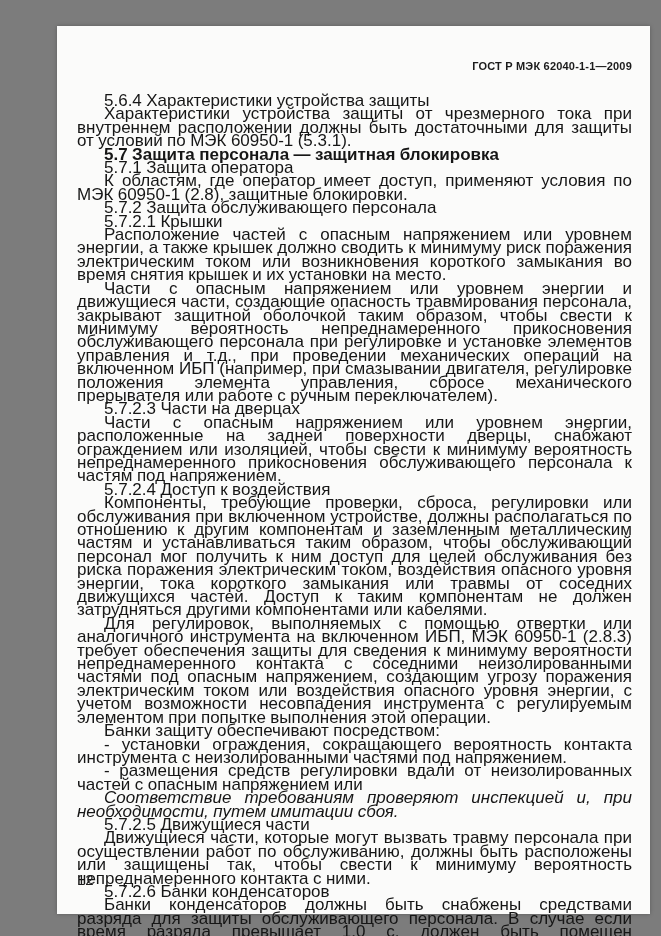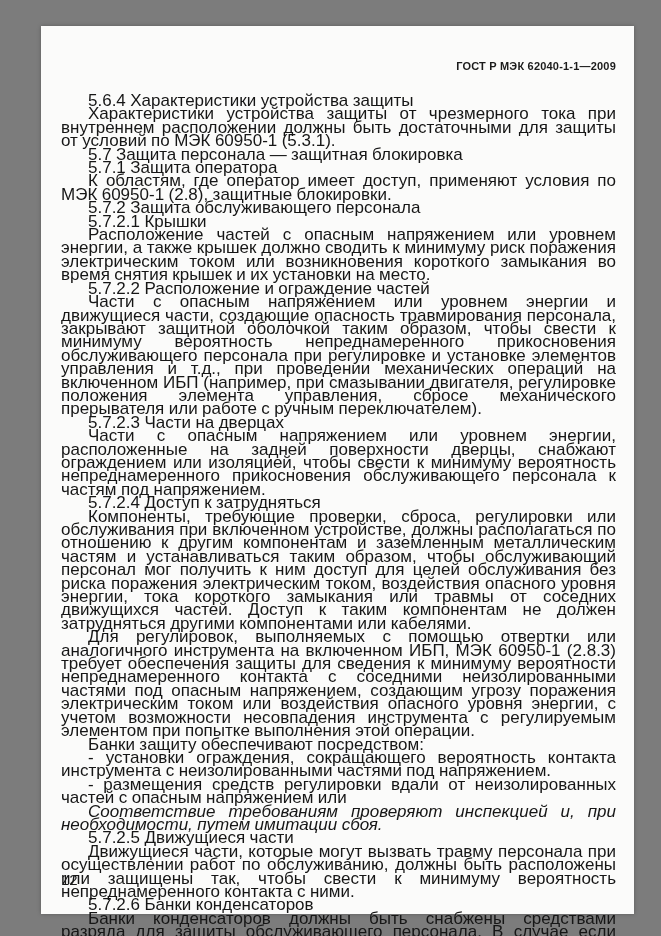--- a/index.html
+++ b/index.html
@@ -4,21 +4,21 @@
 <style>
   html,body{margin:0;padding:0;}
   body{
     width:661px;height:936px;
     background:#7c7c7c;
     font-family:"Liberation Sans",sans-serif;
     position:relative;overflow:hidden;
   }
   .page{
     position:absolute;
-    left:41px;top:26px;
+    left:57px;top:26px;
     width:593px;height:888px;
     background:#fbfbfa;
     box-shadow:0 0 4px rgba(0,0,0,.25);
     box-sizing:border-box;
     padding:34px 18px 0 20px;
   }
   .header{
     text-align:right;
     font-size:11px;
     font-weight:bold;
@@ -31,21 +31,21 @@
     font-size:17px;
   }
   .p{
     margin:0;
     text-align:justify;
     text-indent:27px;
     line-height:13.4px;
     word-spacing:-0.3px;
   }
   .it{font-style:italic;}
-  .b{font-weight:normal;}
+  .b{font-weight:bold;}
   .footer{
     position:absolute;
     left:20px;bottom:26px;
     font-size:15px;
     color:#1b1b1b;
   }
 </style>
 </head>
 <body>
 
@@ -54,25 +54,24 @@
 
   <div class="content">
     <p class="p">5.6.4  Характеристики устройства защиты</p>
     <p class="p">Характеристики устройства защиты от чрезмерного тока при внутреннем расположении должны быть достаточными для защиты от условий по МЭК 60950-1 (5.3.1).</p>
     <p class="p b">5.7  Защита персонала — защитная блокировка</p>
     <p class="p">5.7.1  Защита оператора</p>
     <p class="p">К областям, где оператор имеет доступ, применяют условия по МЭК 60950-1 (2.8), защитные блокировки.</p>
     <p class="p">5.7.2  Защита обслуживающего персонала</p>
     <p class="p">5.7.2.1  Крышки</p>
     <p class="p">Расположение частей с опасным напряжением или уровнем энергии, а также крышек должно сводить к минимуму риск поражения электрическим током или возникновения короткого замыкания во время снятия крышек и их установки на место.</p>
-    <p class="p">5.7.2.2  Расположение и ограждение частей</p>
     <p class="p">Части с опасным напряжением или уровнем энергии и движущиеся части, создающие опасность травмирования персонала, закрывают защитной оболочкой таким образом, чтобы свести к минимуму вероятность непреднамеренного прикосновения обслуживающего персонала при регулировке и установке элементов управления и т.д., при проведении механических операций на включенном ИБП (например, при смазывании двигателя, регулировке положения элемента управления, сбросе механического прерывателя или работе с ручным переключателем).</p>
     <p class="p">5.7.2.3  Части на дверцах</p>
     <p class="p">Части с опасным напряжением или уровнем энергии, расположенные на задней поверхности дверцы, снабжают ограждением или изоляцией, чтобы свести к минимуму вероятность непреднамеренного прикосновения обслуживающего персонала к частям под напряжением.</p>
-    <p class="p">5.7.2.4  Доступ к затрудняться</p>
+    <p class="p">5.7.2.4  Доступ к воздействия</p>
     <p class="p">Компоненты, требующие проверки, сброса, регулировки или обслуживания при включенном устройстве, должны располагаться по отношению к другим компонентам и заземленным металлическим частям и устанавливаться таким образом, чтобы обслуживающий персонал мог получить к ним доступ для целей обслуживания без риска поражения электрическим током, воздействия опасного уровня энергии, тока короткого замыкания или травмы от соседних движущихся частей. Доступ к таким компонентам не должен затрудняться другими компонентами или кабелями.</p>
     <p class="p">Для регулировок, выполняемых с помощью отвертки или аналогичного инструмента на включенном ИБП, МЭК 60950-1 (2.8.3) требует обеспечения защиты для сведения к минимуму вероятности непреднамеренного контакта с соседними неизолированными частями под опасным напряжением, создающим угрозу поражения электрическим током или воздействия опасного уровня энергии, с учетом возможности несовпадения инструмента с регулируемым элементом при попытке выполнения этой операции.</p>
     <p class="p">Банки защиту обеспечивают посредством:</p>
     <p class="p">- установки ограждения, сокращающего вероятность контакта инструмента с неизолированными частями под напряжением.</p>
     <p class="p">- размещения средств регулировки вдали от неизолированных частей с опасным напряжением или</p>
     <p class="p it">Соответствие требованиям проверяют инспекцией и, при необходимости, путем имитации сбоя.</p>
     <p class="p">5.7.2.5  Движущиеся части</p>
     <p class="p">Движущиеся части, которые могут вызвать травму персонала при осуществлении работ по обслуживанию, должны быть расположены или защищены так, чтобы свести к минимуму вероятность непреднамеренного контакта с ними.</p>
     <p class="p">5.7.2.6  Банки конденсаторов</p>
     <p class="p">Банки конденсаторов должны быть снабжены средствами разряда для защиты обслуживающего персонала. В случае если время разряда превышает 1,0 с, должен быть помещен предупреждающий знак с указанием времени, необходимого для снижения заряда до безопасного уровня (не более 5 мин) (МЭК 60950-1 (1.2.8.4 и 1.2.8.7).</p>

